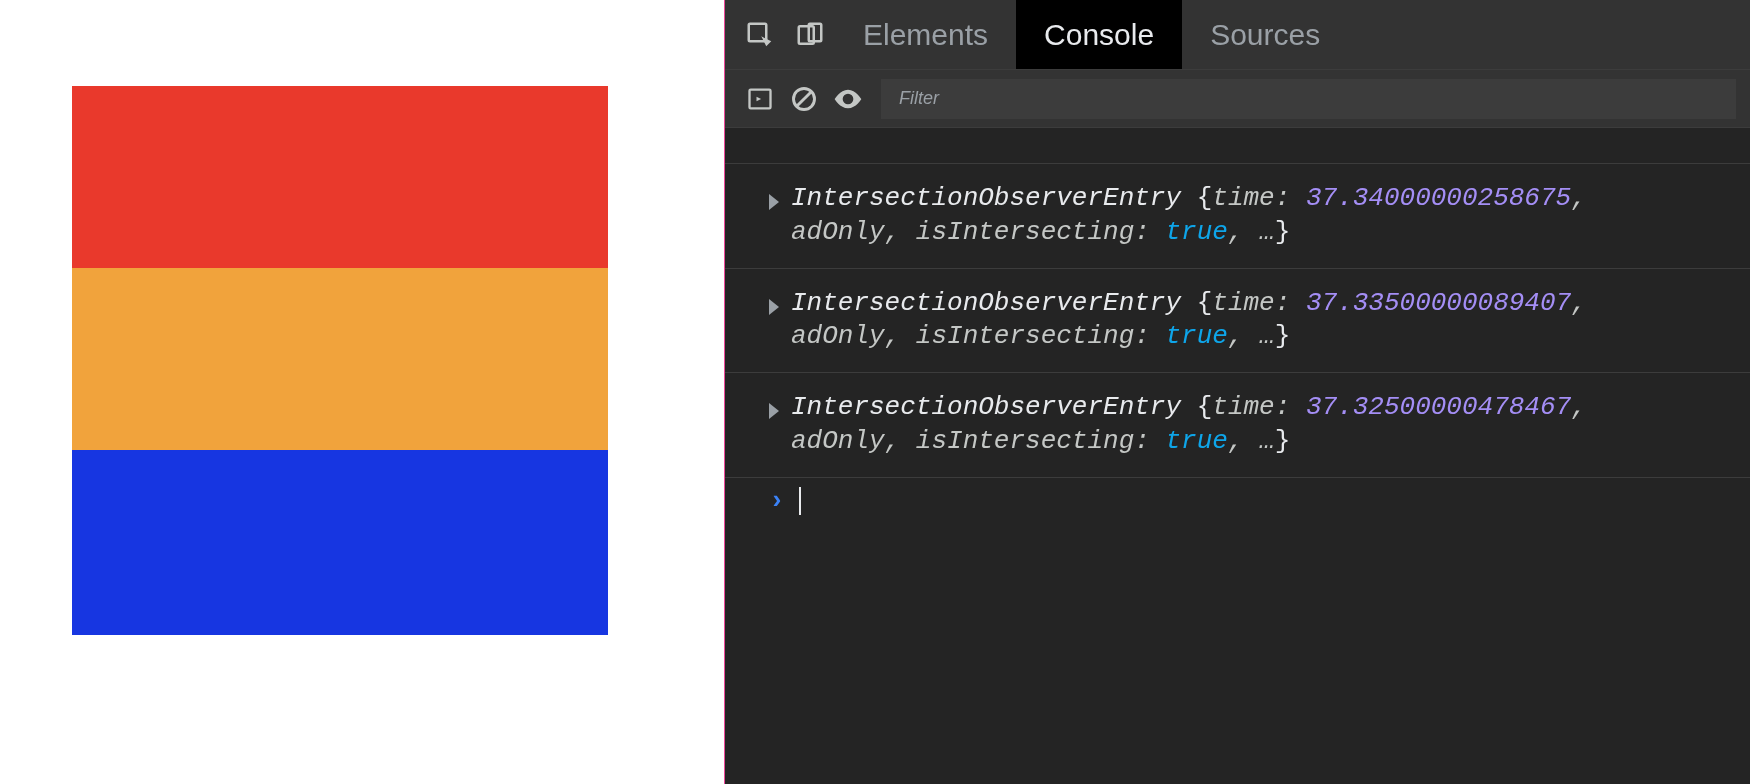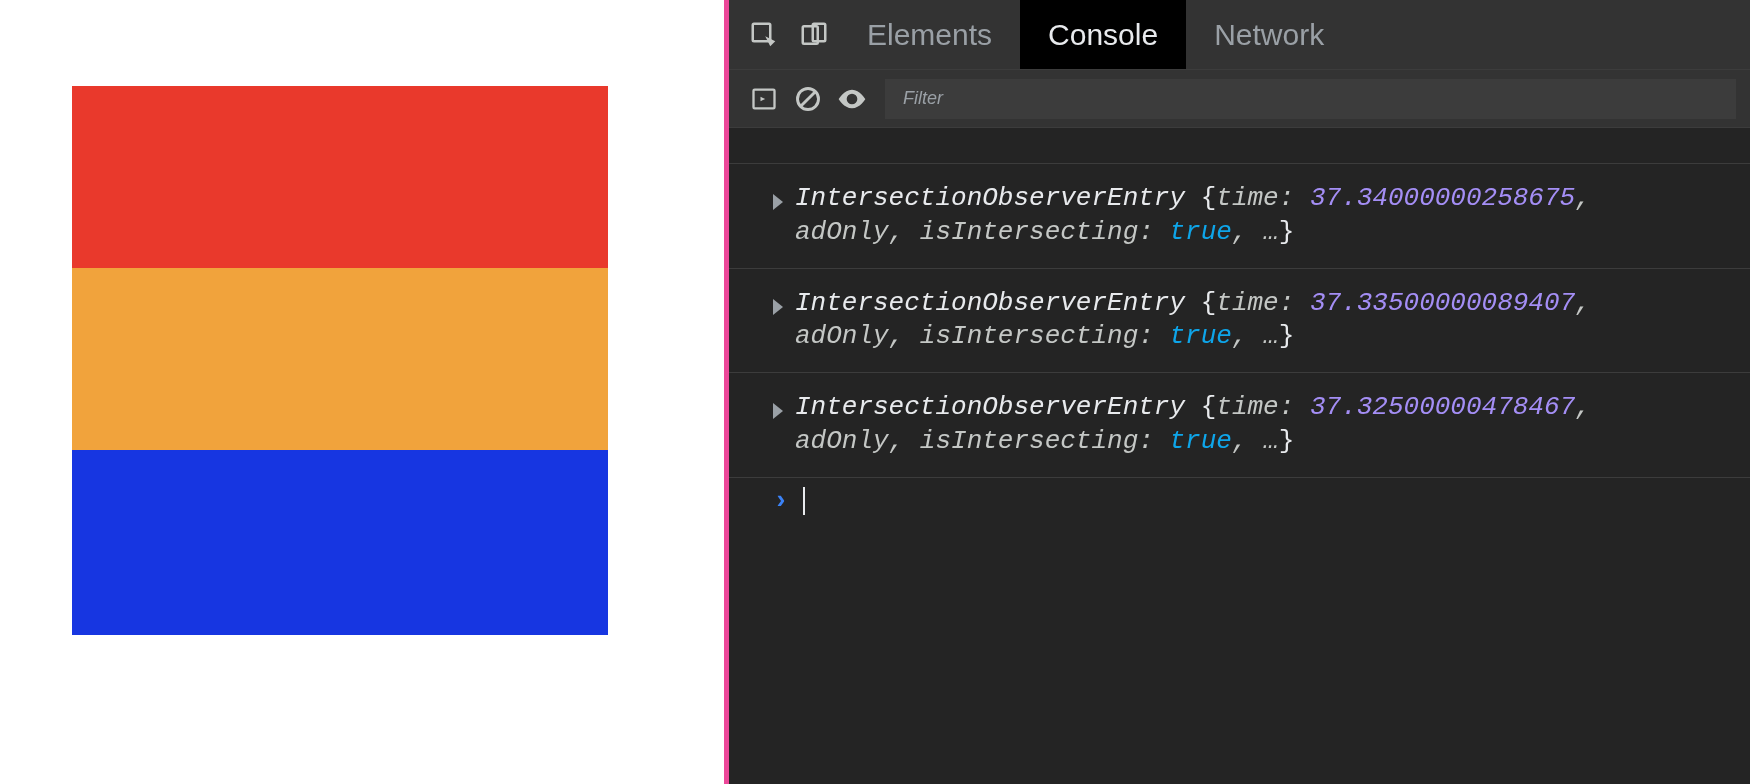--- a/index.html
+++ b/index.html
@@ -28,21 +28,21 @@
     .stripe.orange { background: #f1a33c; }
     .stripe.blue   { background: #1736e1; height: 185px; }
 
     
     .devtools {
       flex: 1;
       height: 100%;
       background: #242424;
       display: flex;
       flex-direction: column;
-      border-left: 5px solid #ec4899;
+      border-left: 1px solid #ec4899;
     }
 
     
     .devtools-tabs {
       height: 70px;
       background: #333333;
       display: flex;
       align-items: center;
       color: #9aa0a6;
       border-bottom: 1px solid #3c3c3c;
@@ -196,21 +196,21 @@
         <rect x="11" y="3" width="10" height="14" rx="1"></rect>
       </svg>
     </div>
     <div class="dt-tab">
       <span>Elements</span>
     </div>
     <div class="dt-tab active">
       <span>Console</span>
     </div>
     <div class="dt-tab">
-      <span>Network</span>
+      <span>Sources</span>
     </div>
   </div>
 
   <div class="devtools-toolbar">
     <div class="tb-icon">
       <svg width="28" height="28" viewBox="0 0 24 24" fill="none" stroke="#c4c7c5" stroke-width="2">
         <rect x="3" y="4" width="18" height="16" rx="1"></rect>
         <path d="M9 10 L13 12 L9 14 Z" fill="#c4c7c5" stroke="none"></path>
       </svg>
     </div>

